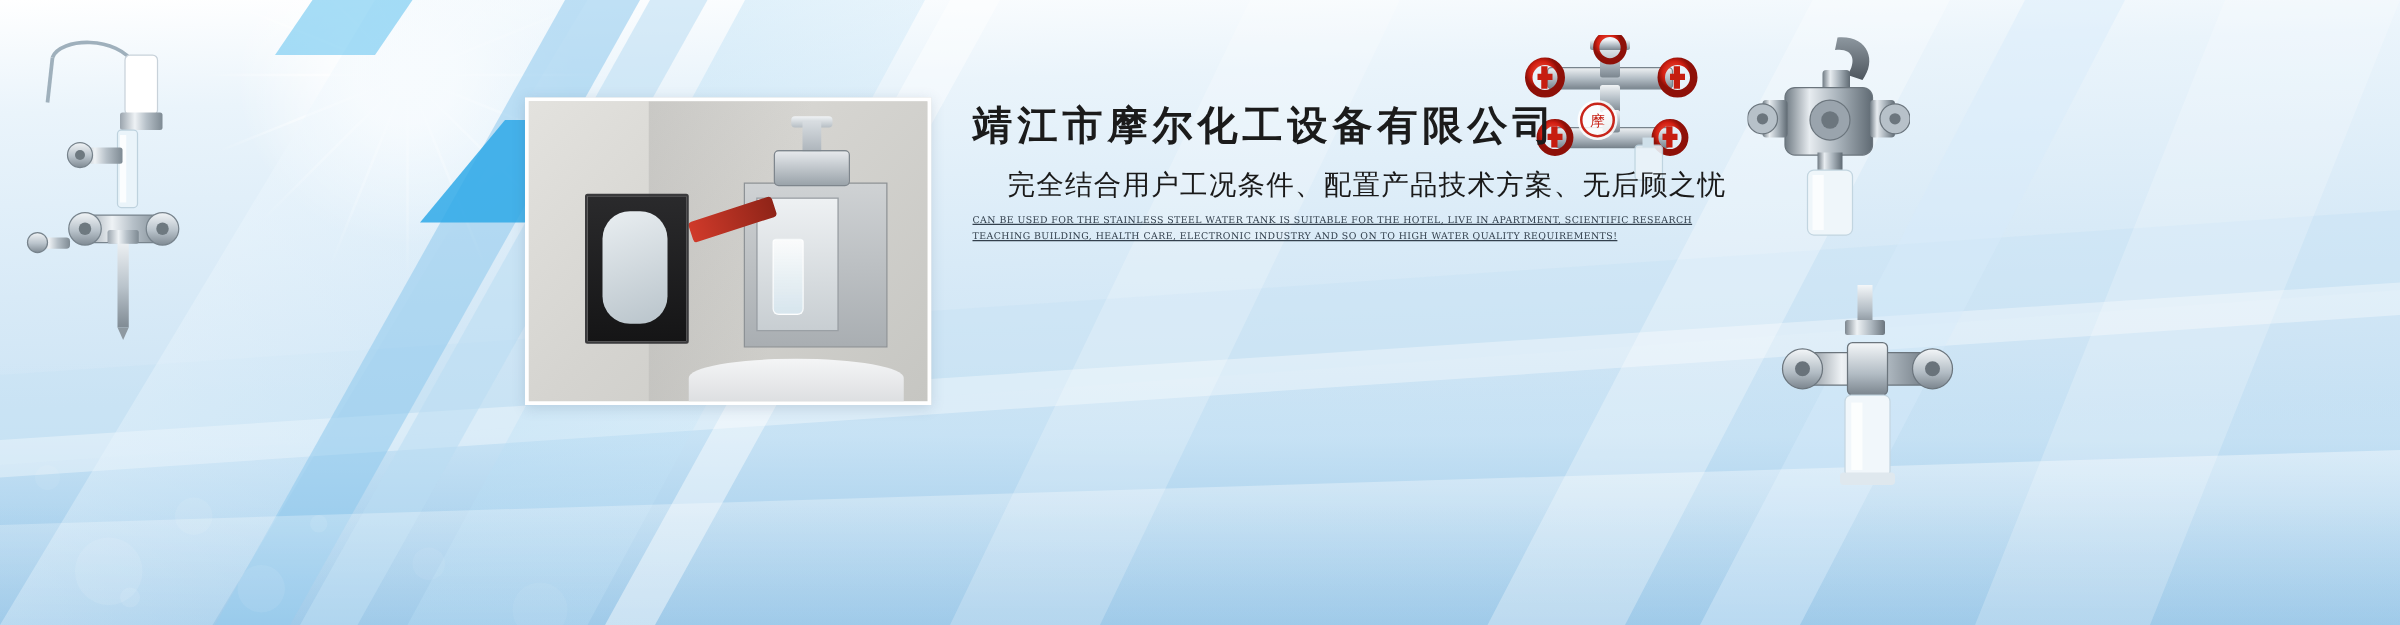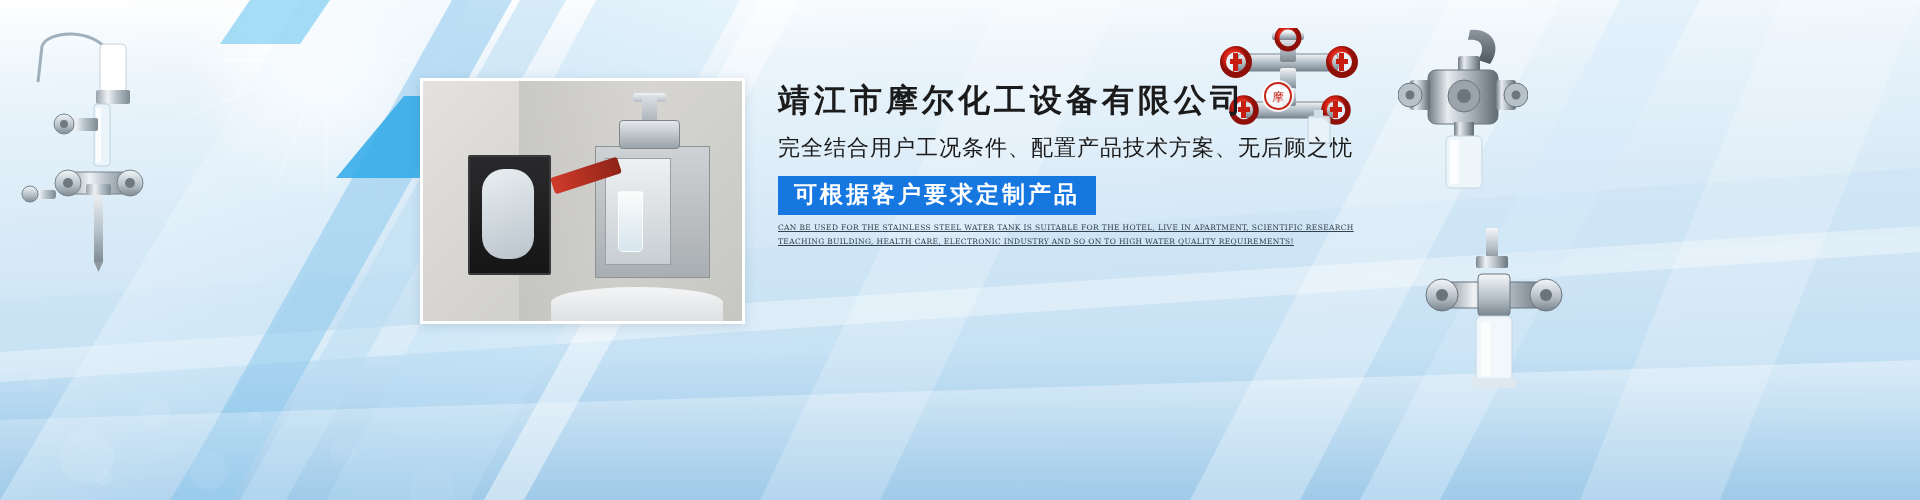--- a/index.html
+++ b/index.html
@@ -106,20 +106,21 @@
     font-size:29px; font-weight:700; letter-spacing:4px;
     padding:5px 13px 7px 13px; line-height:1.18;
     white-space:nowrap;
   }
 
   .line-3 {
     margin-top:14px;
     font-size:22px; font-weight:500; color:#1a1a1a;
     letter-spacing:1px; line-height:1.3;
     white-space:nowrap;
+    margin-left:28px;
   }
 
   .badge-2 {
     display:inline-block; margin-top:13px;
     background:#1677e0; color:#ffffff;
     font-size:23px; font-weight:700; letter-spacing:3px;
     padding:5px 16px 7px 16px; line-height:1.2;
     white-space:nowrap;
   }
 
@@ -394,21 +395,18 @@
     <div class="pp-base"></div>
   </div>
 
   <div class="text-block">
 
     <div class="company-name">靖江市摩尔化工设备有限公司</div>
 
 
     <div class="line-3">完全结合用户工况条件、配置产品技术方案、无后顾之忧</div>
 
-    <div>
-      <span class="badge-2">可根据客户要求定制产品</span>
-    </div>
 
     <div class="small-en">CAN BE USED FOR THE STAINLESS STEEL WATER TANK IS SUITABLE FOR THE HOTEL, LIVE IN APARTMENT, SCIENTIFIC RESEARCH TEACHING BUILDING, HEALTH CARE, ELECTRONIC INDUSTRY AND SO ON TO HIGH WATER QUALITY REQUIREMENTS!</div>
   </div>
 
 
 </div>
 
 </body></html>

